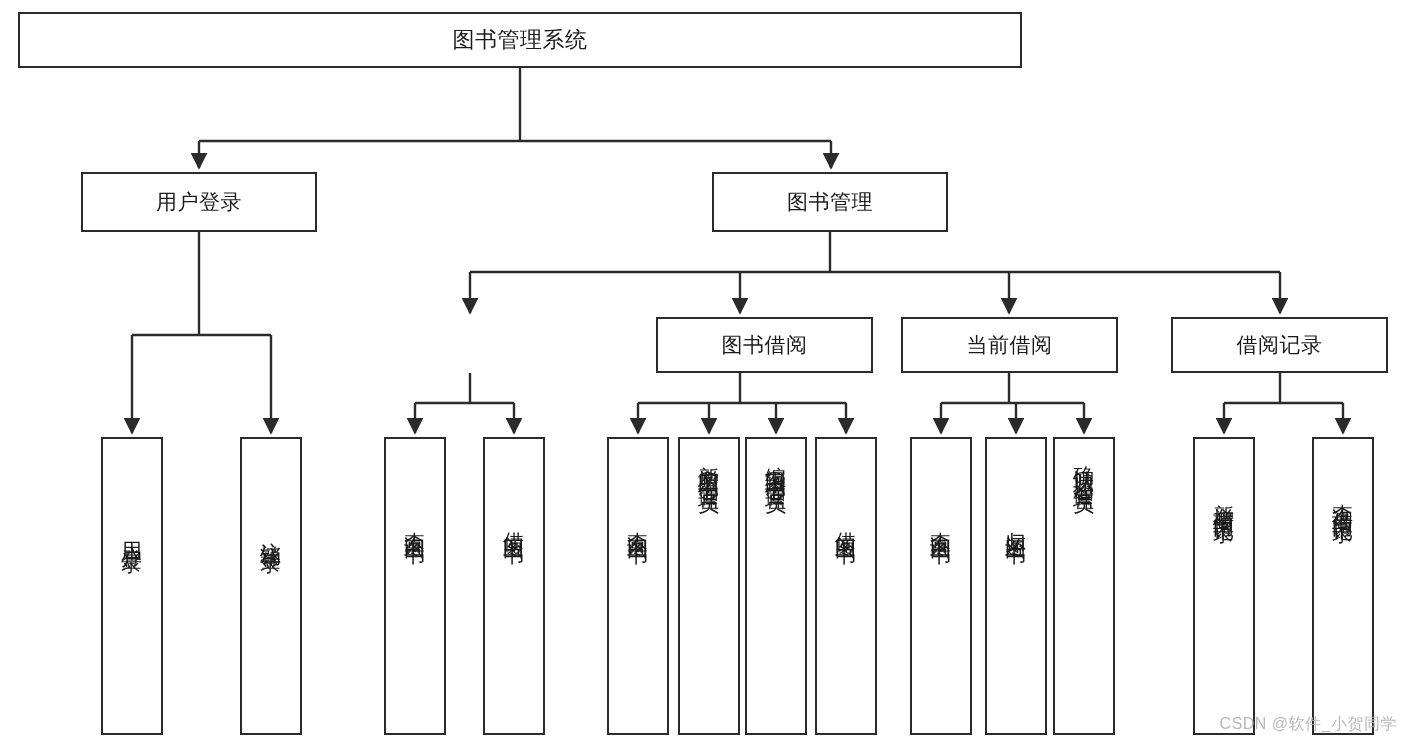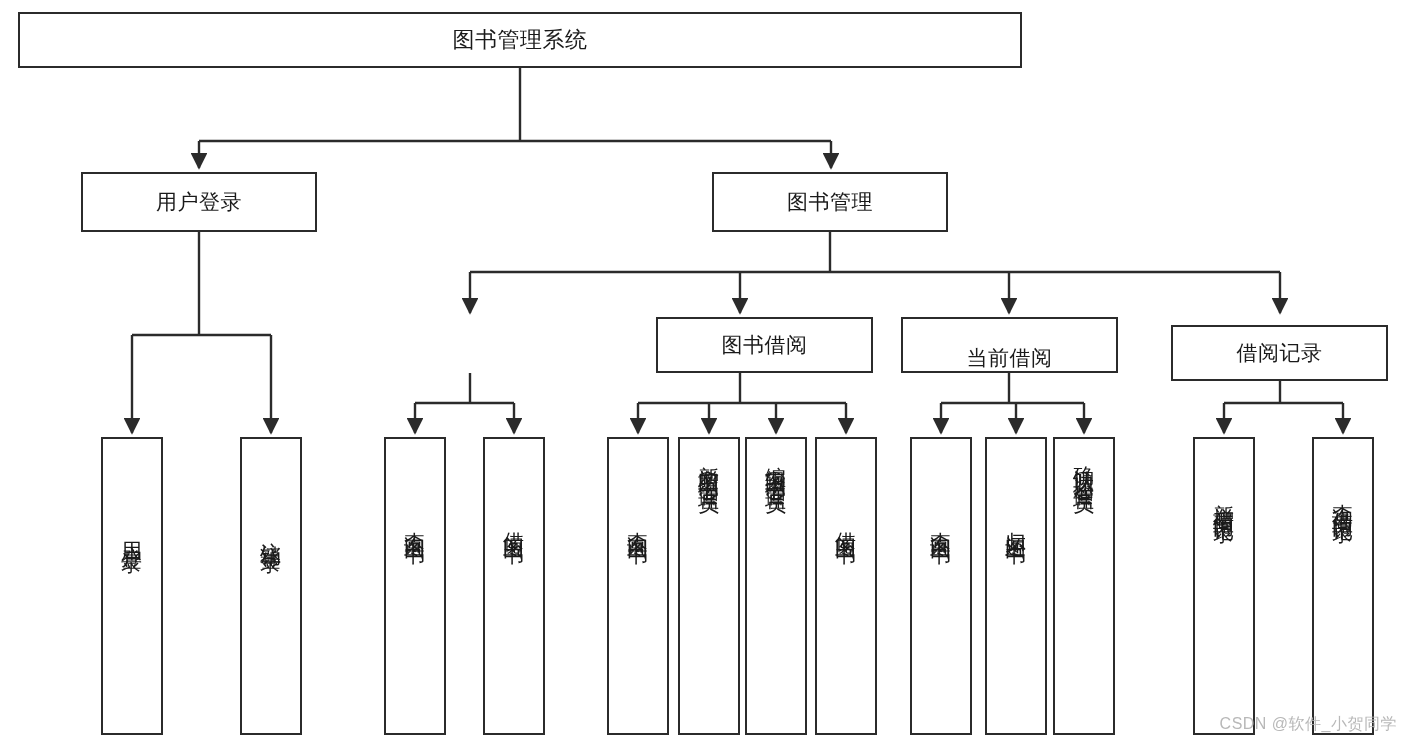--- a/index.html
+++ b/index.html
@@ -140,24 +140,24 @@
   <div class="node horiz" style="left:81px; top:172px; width:236px; height:60px;">
     <span class="label">用户登录</span>
   </div>
   <div class="node horiz" style="left:712px; top:172px; width:236px; height:60px;">
     <span class="label">图书管理</span>
   </div>
 
   <div class="node horiz" style="left:632px; top:317px; width:217px; height:56px;margin-left:24px;">
     <span class="label">图书借阅</span>
   </div>
-  <div class="node horiz" style="left:901px; top:317px; width:217px; height:56px;align-items:flex-end;">
+  <div class="node horiz" style="left:901px; top:317px; width:217px; height:56px;">
     <span class="label">当前借阅</span>
   </div>
-  <div class="node horiz" style="left:1171px; top:317px; width:217px; height:56px;margin-top:8px;">
+  <div class="node horiz" style="left:1171px; top:317px; width:217px; height:56px;">
     <span class="label">借阅记录</span>
   </div>
 
   <div class="node vert" style="left:101px; top:437px; width:62px; height:298px; padding-top:86px;">
     <span class="label">用户登录</span>
   </div>
   <div class="node vert" style="left:240px; top:437px; width:62px; height:298px; padding-top:86px;">
     <span class="label">注销登录</span>
   </div>
 

